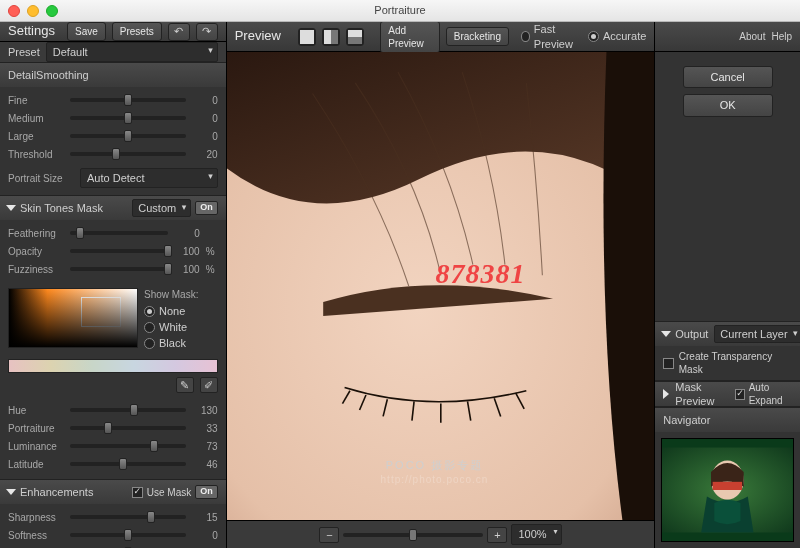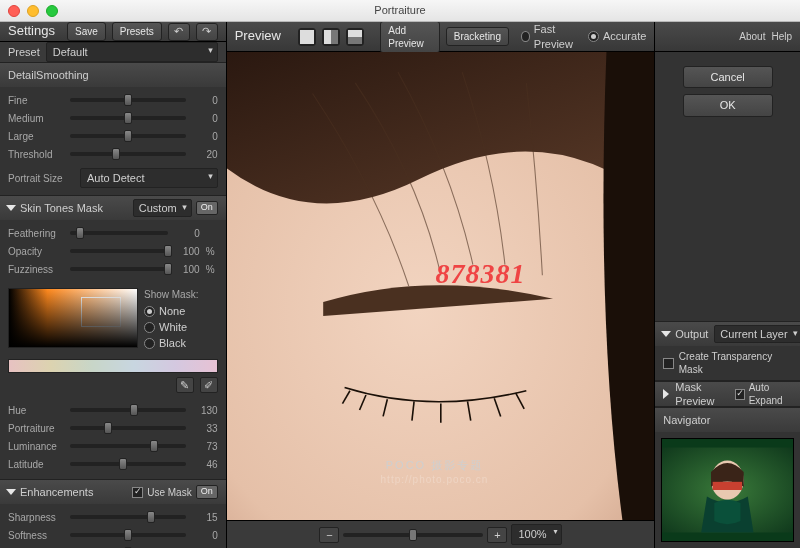--- a/index.html
+++ b/index.html
@@ -33,21 +33,21 @@
   
   .preset-row{height:26px;background:#3a3a3a;border-bottom:1px solid #222;display:flex;align-items:center;padding:0 8px;gap:6px;}
   .select{background:#2d2d2d;border:1px solid #222;border-radius:2px;padding:2px 18px 2px 6px;flex:1;position:relative;cursor:pointer;}
   .select::after{content:"▾";position:absolute;right:4px;top:2px;font-size:9px;color:var(--text);}
   
   .section{border-bottom:1px solid #222;}
   .section-hd{height:22px;background:linear-gradient(#4a4a4a,#3a3a3a);display:flex;align-items:center;padding:12px 8px;font-weight:bold;color:var(--text-bright);font-size:11px;gap:6px;}
   .section-hd .disc{width:0;height:0;border-top:5px solid transparent;border-bottom:5px solid transparent;border-left:6px solid var(--text-bright);}
   .section-hd .disc.open{transform:rotate(90deg);}
   .section-hd .right{margin-left:auto;display:flex;align-items:center;gap:4px;}
-  .on-badge{background:#666;border:1px solid #222;border-radius:2px;padding:0 4px;font-size:9px;color:#eee;}
+  .on-badge{background:#666;border:1px solid #222;border-radius:2px;padding:0 4px;font-size:9px;color:#eee;font-weight:bold;}
   .rows{padding:4px 8px 6px;}
   .row{display:flex;align-items:center;height:18px;gap:6px;}
   .row label{width:56px;color:var(--text-dim);font-size:10px;}
   .slider{flex:1;height:4px;background:#222;border-radius:2px;position:relative;}
   .slider .thumb{position:absolute;top:-4px;width:8px;height:12px;background:linear-gradient(#888,#555);border:1px solid #222;border-radius:2px;transform:translateX(-50%);}
   .val{width:26px;text-align:right;color:var(--text-dim);font-size:10px;}
   .unit{width:12px;color:var(--text-dim);font-size:10px;}
   
   .radio-row{display:flex;align-items:center;gap:4px;height:16px;}
   .radio{width:11px;height:11px;border-radius:50%;border:1px solid #888;background:#222;display:flex;align-items:center;justify-content:center;}

